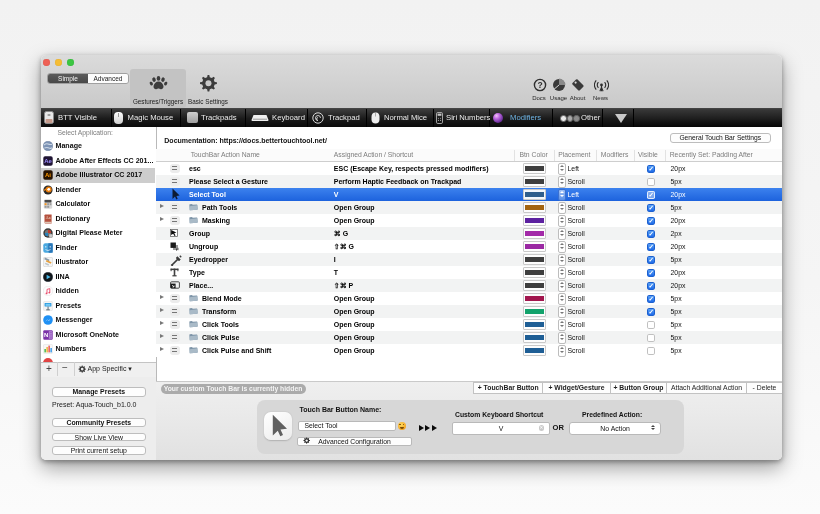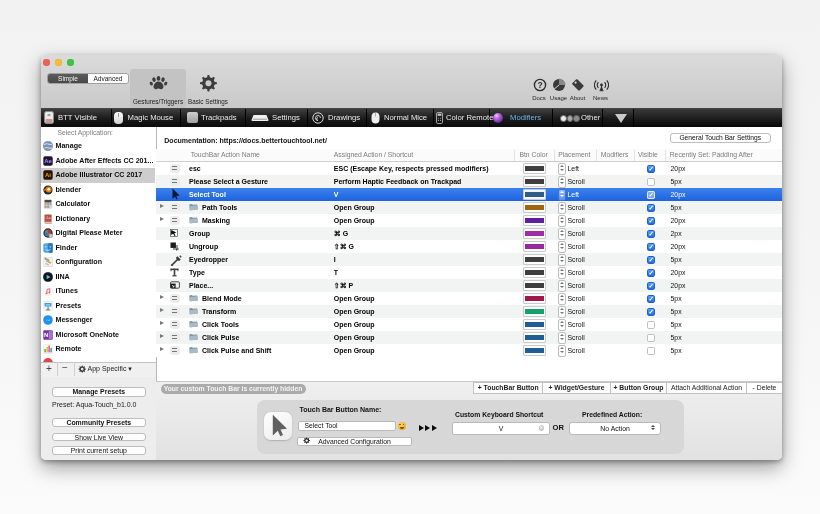--- a/index.html
+++ b/index.html
@@ -145,46 +145,46 @@
 <div class="a" style="left:77px;top:57.5px;width:0.8px;height:4px;background:#9a9a9a;"></div>
 <div class="a tabtxt" style="left:86.5px;color:#ececec;">Magic Mouse</div>
 <div class="a" style="left:146px;top:57px;width:10.5px;height:10.5px;border-radius:2px;background:linear-gradient(180deg,#cfcfcf,#9f9f9f);"></div>
 <div class="a tabtxt" style="left:160px;color:#ececec;">Trackpads</div>
 <div class="a" style="left:210px;top:59px;">
       <svg width="18" height="8" viewBox="0 0 18 8">
 <path d="M2.5 1 L15.5 1 L17.5 6 Q17.7 7 16.5 7 L1.5 7 Q0.3 7 0.5 6 Z" fill="#efefef"></path>
 <path d="M2 5.2 L16 5.2" stroke="#999" stroke-width="1"></path>
       </svg>
     </div>
-<div class="a tabtxt" style="left:231px;color:#ececec;">Settings</div>
+<div class="a tabtxt" style="left:231px;color:#ececec;">Keyboard</div>
 <div class="a" style="left:271px;top:56.5px;">
       <svg width="12" height="12" viewBox="0 0 12 12">
 <circle cx="6" cy="6" r="5.2" fill="none" stroke="#d8d8d8" stroke-width="1"></circle>
 <path d="M8.5 6 A2.5 2.5 0 1 0 6 8.5 A1.4 1.4 0 1 1 6 5.6" fill="none" stroke="#d8d8d8" stroke-width="0.9"></path>
       </svg>
     </div>
-<div class="a tabtxt" style="left:287px;color:#ececec;">Drawings</div>
+<div class="a tabtxt" style="left:287px;color:#ececec;">Trackpad</div>
 <div class="a" style="left:330px;top:56.5px;">
       <svg width="9" height="12" viewBox="0 0 9 12">
 <path d="M4.5 0.5 C7.5 0.5 8.5 2.5 8.5 5 L8.5 7.5 C8.5 10 7 11.5 4.5 11.5 C2 11.5 0.5 10 0.5 7.5 L0.5 5 C0.5 2.5 1.5 0.5 4.5 0.5 Z" fill="#ededed"></path>
 <line x1="4.5" y1="1" x2="4.5" y2="4.5" stroke="#9a9a9a" stroke-width="0.8"></line>
       </svg>
     </div>
 <div class="a tabtxt" style="left:343px;color:#ececec;">Normal Mice</div>
 <div class="a" style="left:395px;top:56.5px;">
       <svg width="7" height="12" viewBox="0 0 7 12">
 <rect x="0.5" y="0.5" width="6" height="11" rx="1.3" fill="none" stroke="#c6c6c6" stroke-width="0.8"></rect>
 <rect x="1.6" y="1.6" width="3.8" height="2.2" fill="#c6c6c6"></rect>
 <circle cx="2.4" cy="6.2" r="0.55" fill="#b0b0b0"></circle>
         <circle cx="4.6" cy="6.2" r="0.55" fill="#b0b0b0"></circle>
 <circle cx="2.4" cy="8.4" r="0.55" fill="#b0b0b0"></circle>
         <circle cx="4.6" cy="8.4" r="0.55" fill="#b0b0b0"></circle>
       </svg>
     </div>
-<div class="a tabtxt" style="left:405px;color:#ececec;">Color Remote</div>
+<div class="a tabtxt" style="left:405px;color:#ececec;">Siri Numbers</div>
 <div class="a" style="left:452px;top:57.5px;width:10px;height:10px;border-radius:50%;background:radial-gradient(circle at 35% 28%,#f2c6f8 0%,#c069e2 30%,#7a3aa8 62%,#331055 100%);"></div>
 <div class="a tabtxt" style="left:469px;color:#70b6e6;">Modifiers</div>
 <div class="a" style="left:519px;top:60.2px;width:4.6px;height:4.6px;border-radius:50%;background:#e9e9e9;border:0.5px solid #666;"></div>
 <div class="a" style="left:525.5px;top:60.2px;width:4.6px;height:4.6px;border-radius:50%;background:#a9a9a9;border:0.5px solid #666;"></div>
 <div class="a" style="left:532px;top:60.2px;width:4.6px;height:4.6px;border-radius:50%;background:#8a8a8a;border:0.5px solid #666;"></div>
 <div class="a tabtxt" style="left:540px;color:#ececec;">Other</div>
 <div class="a" style="left:574px;top:58.5px;width:0;height:0;border-left:6.5px solid transparent;border-right:6.5px solid transparent;border-top:9px solid #c9c9c9;"></div>
 
 <div class="a" id="sidebar"></div>
 <div class="a" style="left:16.4px;top:73.5px;font-size:6.8px;color:#7d7d7d;">Select Application:</div>
@@ -277,42 +277,42 @@
     </div>
 <div class="a approw" style="top:200.2px;">
       <div class="a appico">
         <svg width="10" height="10" viewBox="0 0 10 10">
           <rect x="0.3" y="0.3" width="9.4" height="9.4" rx="1.6" fill="#f4f4f4" stroke="#bbb" stroke-width="0.4"></rect>
           <rect x="1.4" y="1.6" width="5" height="1.8" fill="#8a9aa8" transform="rotate(25 4 2.5)"></rect>
           <rect x="3" y="4" width="5.4" height="1.8" fill="#e8a03c" transform="rotate(25 5.7 4.9)"></rect>
           <rect x="2" y="6.4" width="4" height="1.6" fill="#b8c4cc" transform="rotate(25 4 7.2)"></rect>
         </svg>
       </div>
-      <div class="a appname">Configuration</div>
+      <div class="a appname">Illustrator</div>
     </div>
 <div class="a approw" style="top:214.7px;">
       <div class="a appico">
         <svg width="10" height="10" viewBox="0 0 10 10">
           <circle cx="5" cy="5" r="4.8" fill="#101418"></circle>
           <circle cx="5" cy="5" r="4.8" fill="none" stroke="#2a3a4a" stroke-width="0.4"></circle>
           <path d="M3.6 2.8 L7.6 5 L3.6 7.2 Z" fill="#4ab8e8"></path>
         </svg>
       </div>
       <div class="a appname">IINA</div>
     </div>
 <div class="a approw" style="top:229.2px;">
       <div class="a appico">
         <svg width="10" height="10" viewBox="0 0 10 10">
           <circle cx="5" cy="5" r="4.8" fill="#fdfdfd" stroke="#d0d0d0" stroke-width="0.3"></circle>
           <path d="M4 7.4 L4 3.4 L6.8 2.6 L6.8 6.6" stroke="#e94b6b" stroke-width="0.9" fill="none"></path>
           <circle cx="3.5" cy="7.4" r="0.9" fill="#e94b6b"></circle>
           <circle cx="6.3" cy="6.6" r="0.9" fill="#e94b6b"></circle>
         </svg>
       </div>
-      <div class="a appname">iTunes</div>
+      <div class="a appname">hidden</div>
     </div>
 <div class="a approw" style="top:243.7px;">
       <div class="a appico">
         <svg width="10" height="10" viewBox="0 0 10 10">
           <rect x="0.3" y="0.3" width="9.4" height="9.4" rx="1.6" fill="#f4f4f4" stroke="#ccc" stroke-width="0.3"></rect>
           <rect x="1.6" y="2" width="6.8" height="3.6" rx="0.5" fill="#2a9ae0"></rect>
           <rect x="2.6" y="2.8" width="4.8" height="2" fill="#7accf4"></rect>
           <rect x="4.6" y="5.6" width="0.9" height="3" fill="#4a5a66"></rect>
           <rect x="3.2" y="8.4" width="3.6" height="0.9" fill="#4a5a66"></rect>
         </svg>
@@ -342,21 +342,21 @@
 <div class="a approw" style="top:287.2px;">
       <div class="a appico">
         <svg width="10" height="10" viewBox="0 0 10 10">
           <rect x="0.3" y="0.3" width="9.4" height="9.4" rx="1.6" fill="#f8f8f8" stroke="#ccc" stroke-width="0.3"></rect>
           <rect x="1.4" y="5" width="1.5" height="3.4" fill="#4ab84a"></rect>
           <rect x="3.4" y="3" width="1.5" height="5.4" fill="#f2b13c"></rect>
           <rect x="5.4" y="1.6" width="1.5" height="6.8" fill="#e85a5a"></rect>
           <rect x="7.4" y="4" width="1.5" height="4.4" fill="#3c9ae8"></rect>
         </svg>
       </div>
-      <div class="a appname">Remote</div>
+      <div class="a appname">Numbers</div>
     </div>
 <div class="a" style="left:1.5px;top:302.9px;width:10px;height:4px;overflow:hidden;">
       <div style="width:10px;height:10px;border-radius:5px;background:#e04444;"></div>
     </div>
 <div class="a" style="left:0;top:307px;width:114.5px;height:14px;background:#f0f0f0;border-top:0.5px solid #c4c4c4;border-bottom:0.5px solid #cbcbcb;"></div>
 <div class="a" style="left:2px;top:307px;width:12px;height:14px;font-size:10px;color:#444;text-align:center;line-height:13px;">+</div>
 <div class="a" style="left:15.5px;top:307px;width:1px;height:14px;background:#cfcfcf;"></div>
 <div class="a" style="left:18px;top:307px;width:12px;height:14px;font-size:10px;color:#444;text-align:center;line-height:12px;">−</div>
 <div class="a" style="left:32.5px;top:307px;width:1px;height:14px;background:#cfcfcf;"></div>
 <div class="a" style="left:37px;top:310px;">

